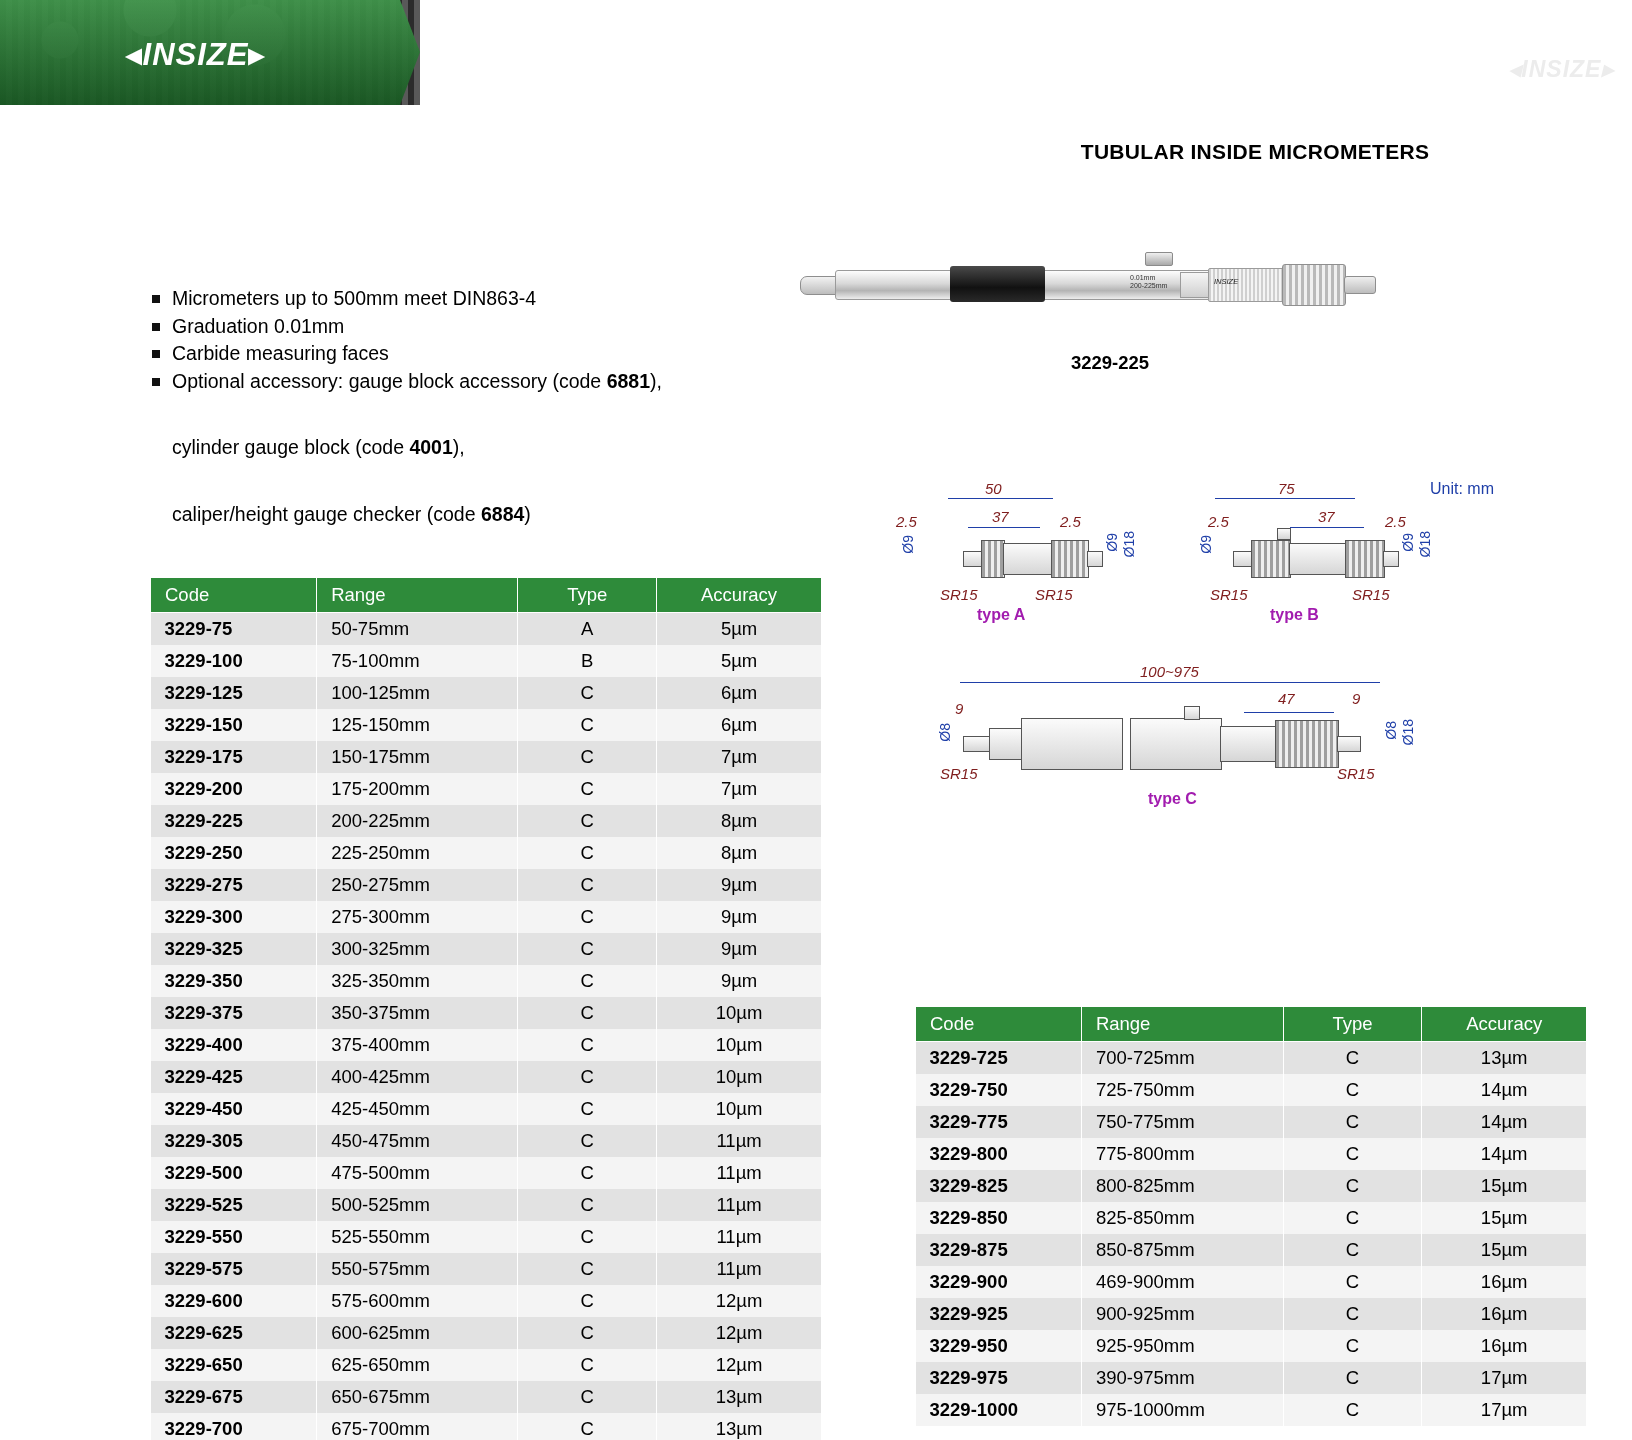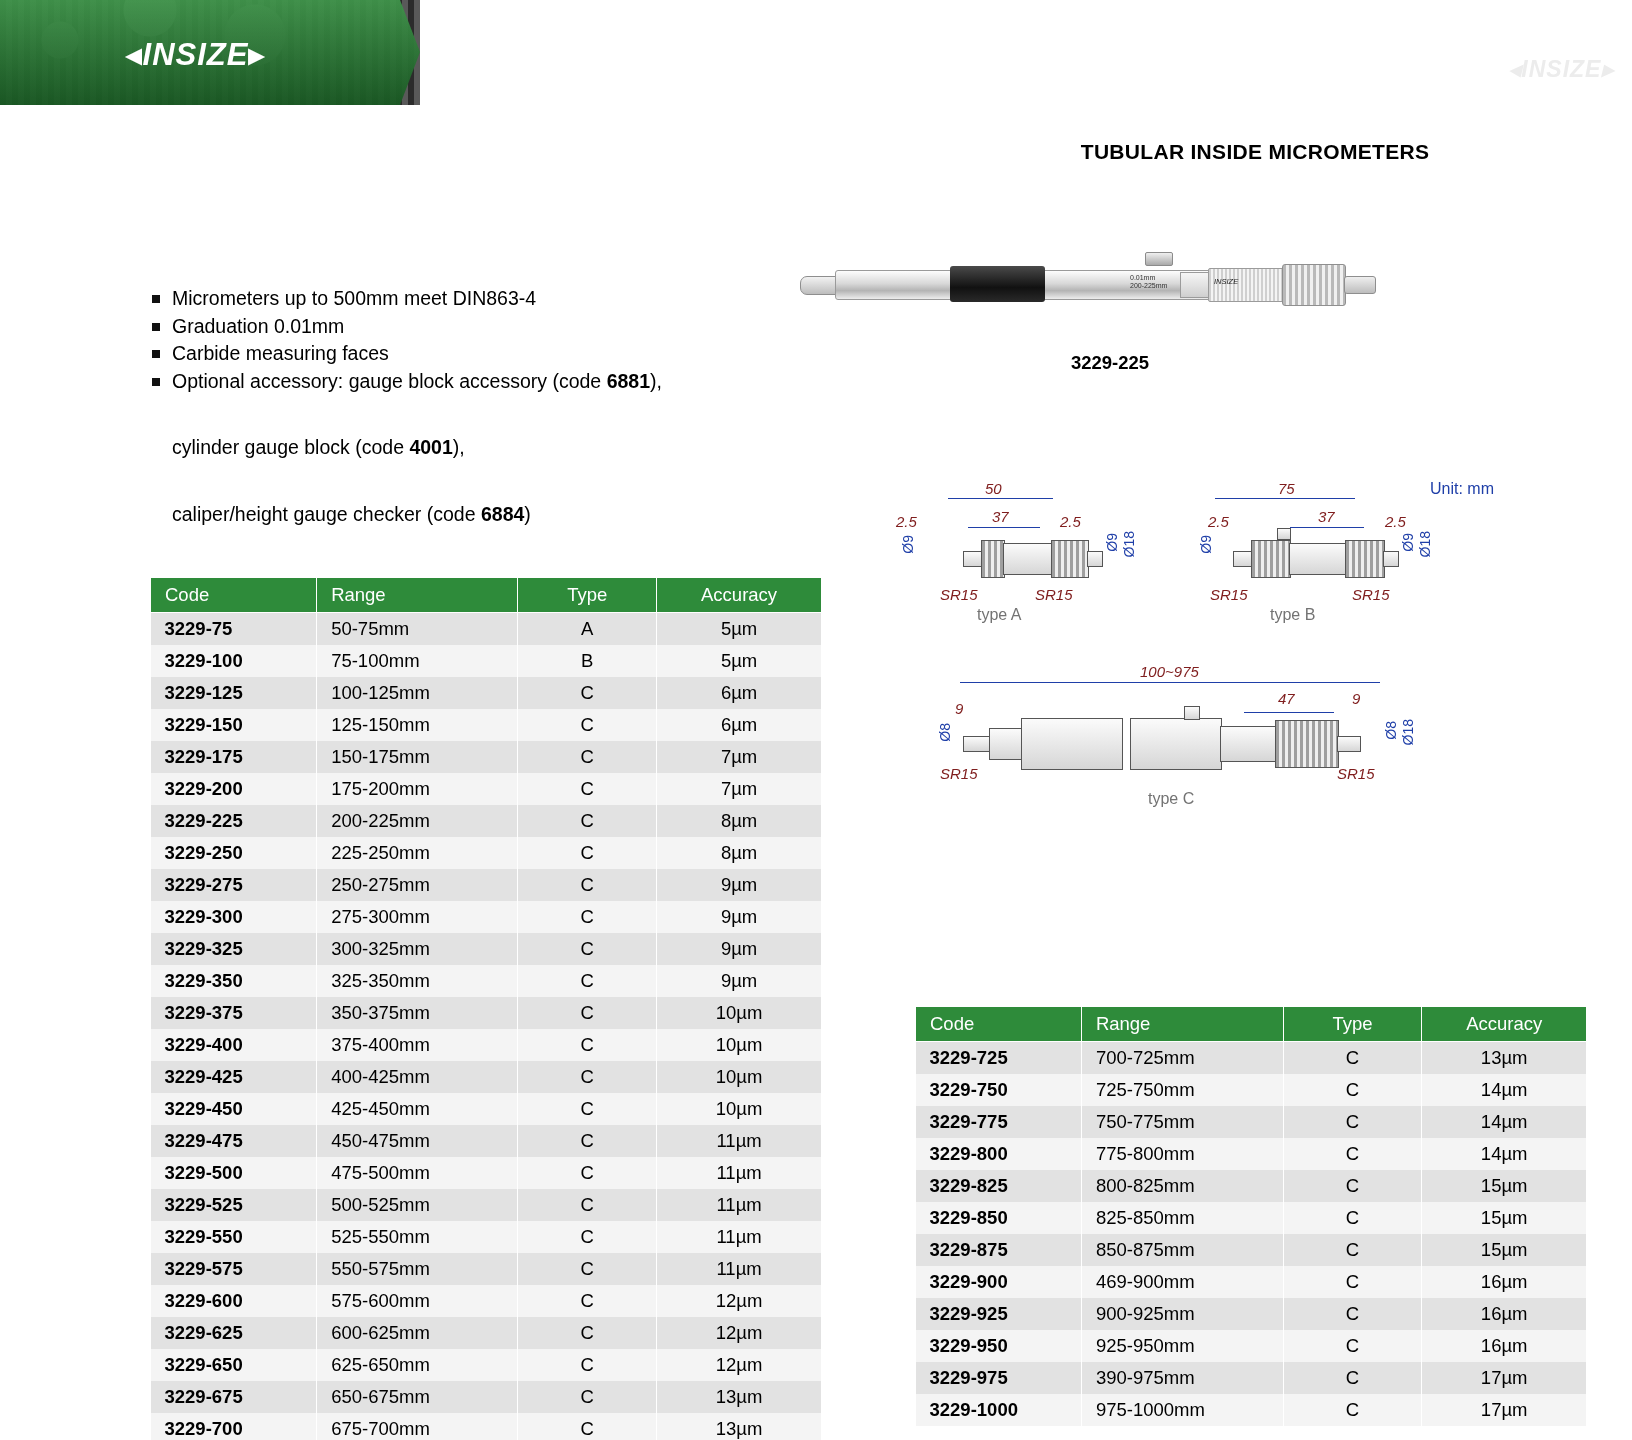--- a/index.html
+++ b/index.html
@@ -74,21 +74,21 @@
     background:repeating-linear-gradient(90deg,#b9b9b9 0 3px,#f0f0f0 3px 6px);
     border:1px solid #8f8f8f;border-radius:3px;}
   .prod-end{position:absolute;left:544px;top:46px;width:30px;height:16px;
     background:linear-gradient(180deg,#efefef,#bdbdbd);border:1px solid #8e8e8e;border-radius:3px;}
   .product-code{position:absolute;left:800px;top:352px;width:620px;text-align:center;
     font-size:18.5px;font-weight:bold;}
   
   .unit{position:absolute;left:1430px;top:480px;font-size:16px;color:#1f3fa8;}
   
   .dwg{position:absolute;color:#7f1d1d;font-size:15px;font-style:italic;}
-  .dwg-cap{position:absolute;font-weight:normal;font-size:16px;color:#737373;}
+  .dwg-cap{position:absolute;font-weight:bold;font-size:16px;color:#a21caf;}
   .ln{position:absolute;background:#1f3fa8;}
   .hline{height:1px;}
   .part{position:absolute;border:1px solid #555;background:linear-gradient(180deg,#fbfbfb,#d6d6d6);}
   .knurl{position:absolute;border:1px solid #555;
     background:repeating-linear-gradient(90deg,#9f9f9f 0 3px,#efefef 3px 6px);}
   .vert-txt{position:absolute;color:#1f3fa8;font-size:14px;
     writing-mode:vertical-rl;transform:rotate(180deg);}
   
   table{border-collapse:collapse;}
   .tbl{position:absolute;font-size:18.5px;}
@@ -320,21 +320,21 @@
         <td class="c-type">C</td>
         <td class="c-acc">10µm</td>
       </tr>
       <tr class="even">
         <td class="c-code">3229-450</td>
         <td class="c-range">425-450mm</td>
         <td class="c-type">C</td>
         <td class="c-acc">10µm</td>
       </tr>
       <tr class="odd">
-        <td class="c-code">3229-475</td>
+        <td class="c-code">3229-305</td>
         <td class="c-range">450-475mm</td>
         <td class="c-type">C</td>
         <td class="c-acc">11µm</td>
       </tr>
       <tr class="even">
         <td class="c-code">3229-500</td>
         <td class="c-range">475-500mm</td>
         <td class="c-type">C</td>
         <td class="c-acc">11µm</td>
       </tr>

